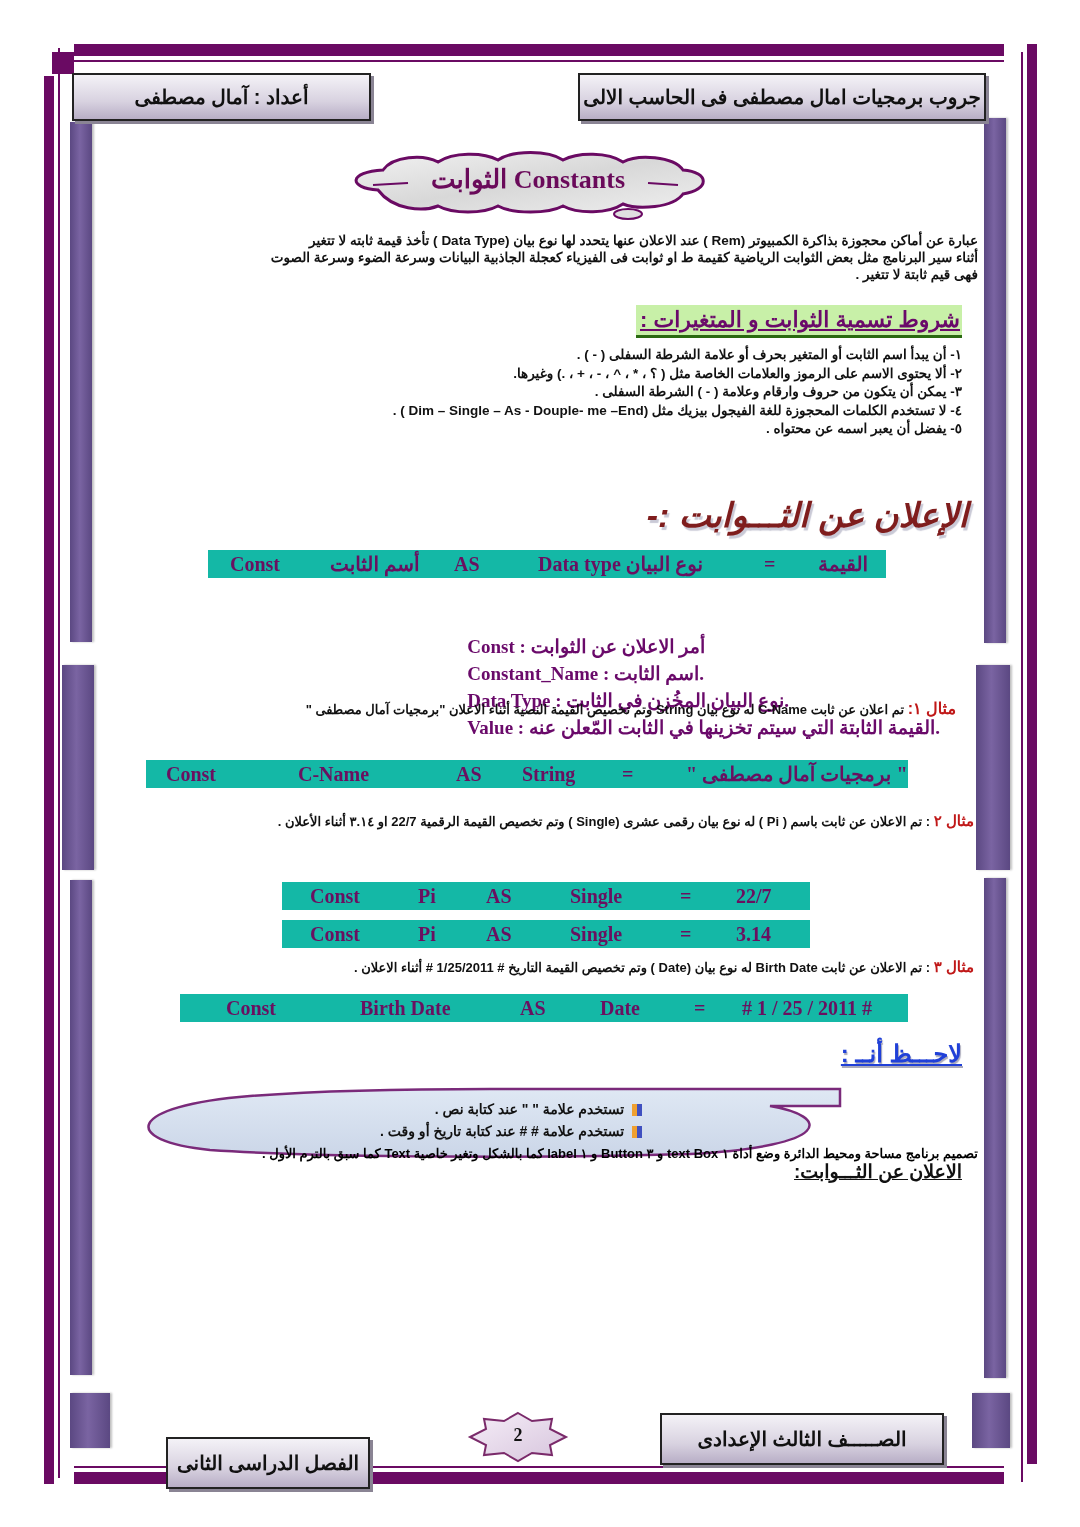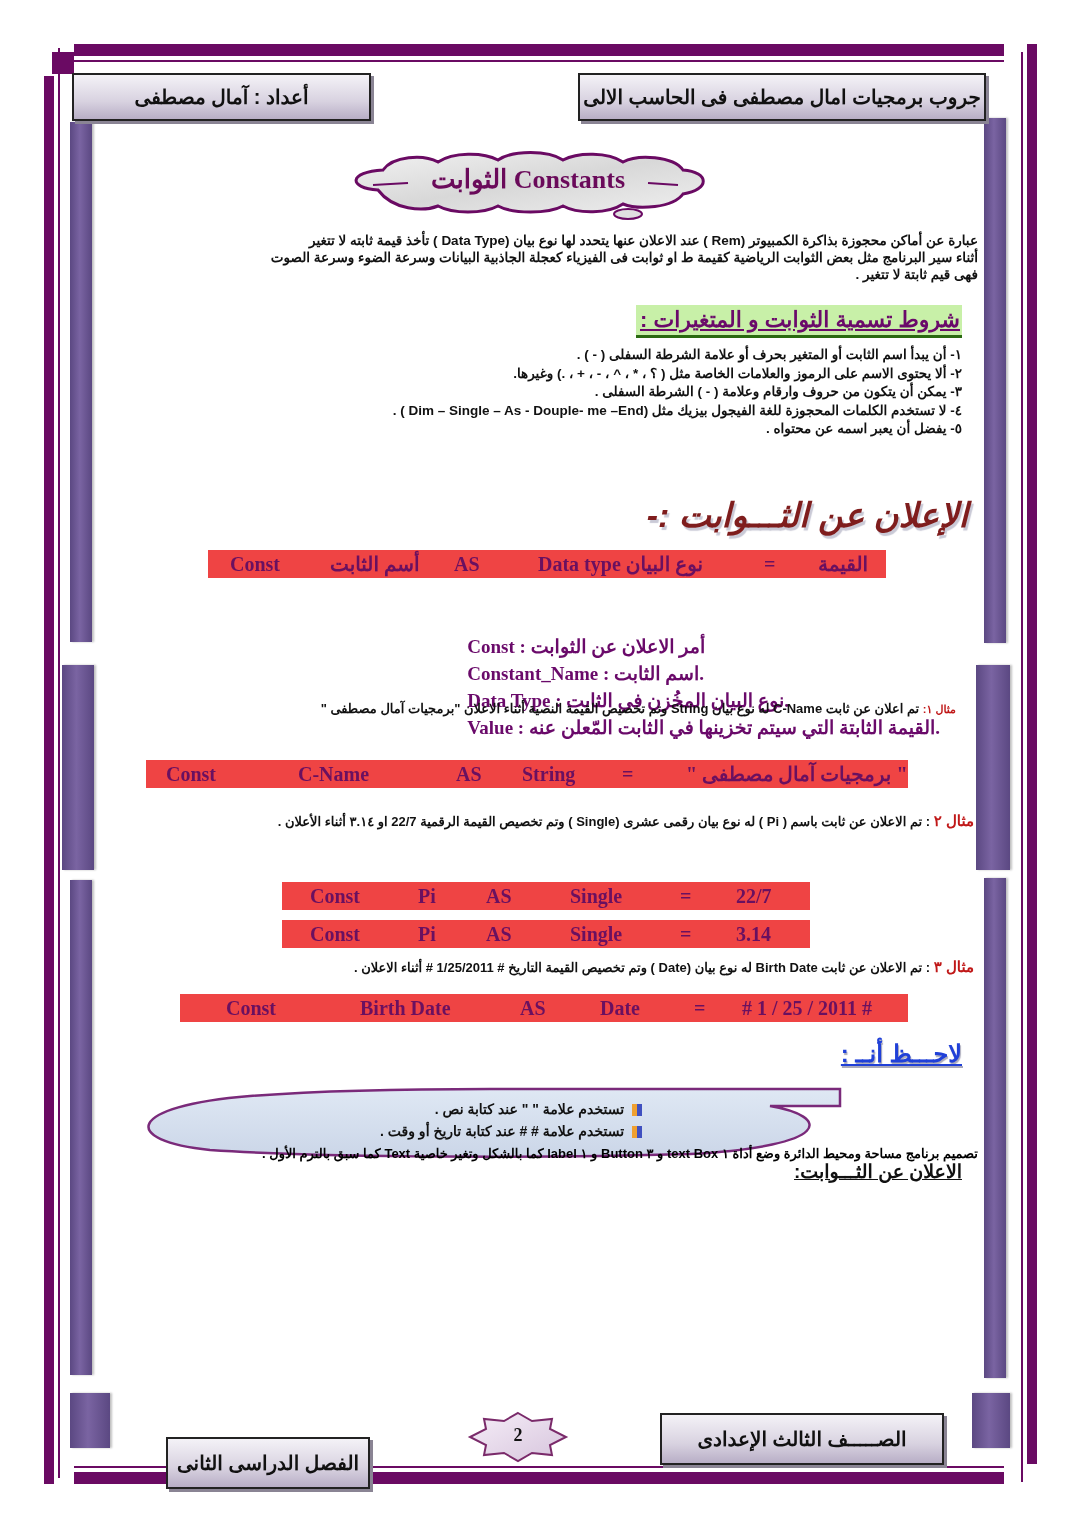--- a/index.html
+++ b/index.html
@@ -67,21 +67,21 @@
     }
     .rules-list { right:118px; top:346px; width:760px; font-size:13.5px; font-weight:bold; color:#111; line-height:18.5px; }
     .rules-list div { white-space:nowrap; }
 
     .decl-title {
       right:112px; top:495px; font-size:34px; font-weight:bold; color:#7f1d1d;
       text-shadow:2px 3px 1px #c9c9d6; font-style:italic;
     }
 
     .code-row {
-      position:absolute; background:#ef4444; display:flex; align-items:center;
+      position:absolute; background:#14b8a6; display:flex; align-items:center;
       font-family:"Liberation Serif", serif; font-weight:bold; color:#6a1060; font-size:20px;
     }
     .code-row span { position:absolute; white-space:nowrap; }
 
     .explain { right:140px; top:589px; font-family:"Liberation Serif", serif; font-weight:bold; color:#6a0a6a; font-size:19px; line-height:27px;margin-top:44px; }
 
     .ex-label { color:#c01818; font-weight:bold; }
     .example-text { font-size:13px; font-weight:bold; color:#111; line-height:18px; }
 
     .note-title {
@@ -170,21 +170,21 @@
 </div>
 
 <div class="abs explain">
   <div style="direction:ltr; text-align:left;">Const : أمر الاعلان عن الثوابت</div>
   <div style="direction:ltr; text-align:left;">Constant_Name : اسم الثابت.</div>
   <div style="direction:ltr; text-align:left;">Data Type : نوع البيان المخُزن في الثابت.</div>
   <div style="direction:ltr; text-align:left;">Value : القيمة الثابتة التي سيتم تخزينها في الثابت المّعلن عنه.</div>
 </div>
 
 <div class="abs example-text rtl" style="left:108px; top:700px; width:848px;">
-  <span class="ex-label" style="font-size:11px;">مثال ١:</span>
+  <span class="ex-label" style="font-size:16px;">مثال ١:</span>
   <span>تم اعلان عن ثابت C-Name له نوع بيان String وتم تخصيص القيمة النصية أثناء الاعلان  "برمجيات آمال مصطفى "</span>
 </div>
 <div class="code-row" style="left:146px; top:760px; width:762px; height:28px;">
   <span style="left:20px;">Const</span>
   <span style="left:152px;">C-Name</span>
   <span style="left:310px;">AS</span>
   <span style="left:376px;">String</span>
   <span style="left:476px;">=</span>
   <span style="left:540px; direction:rtl;">" برمجيات آمال مصطفى "</span>
 </div>

